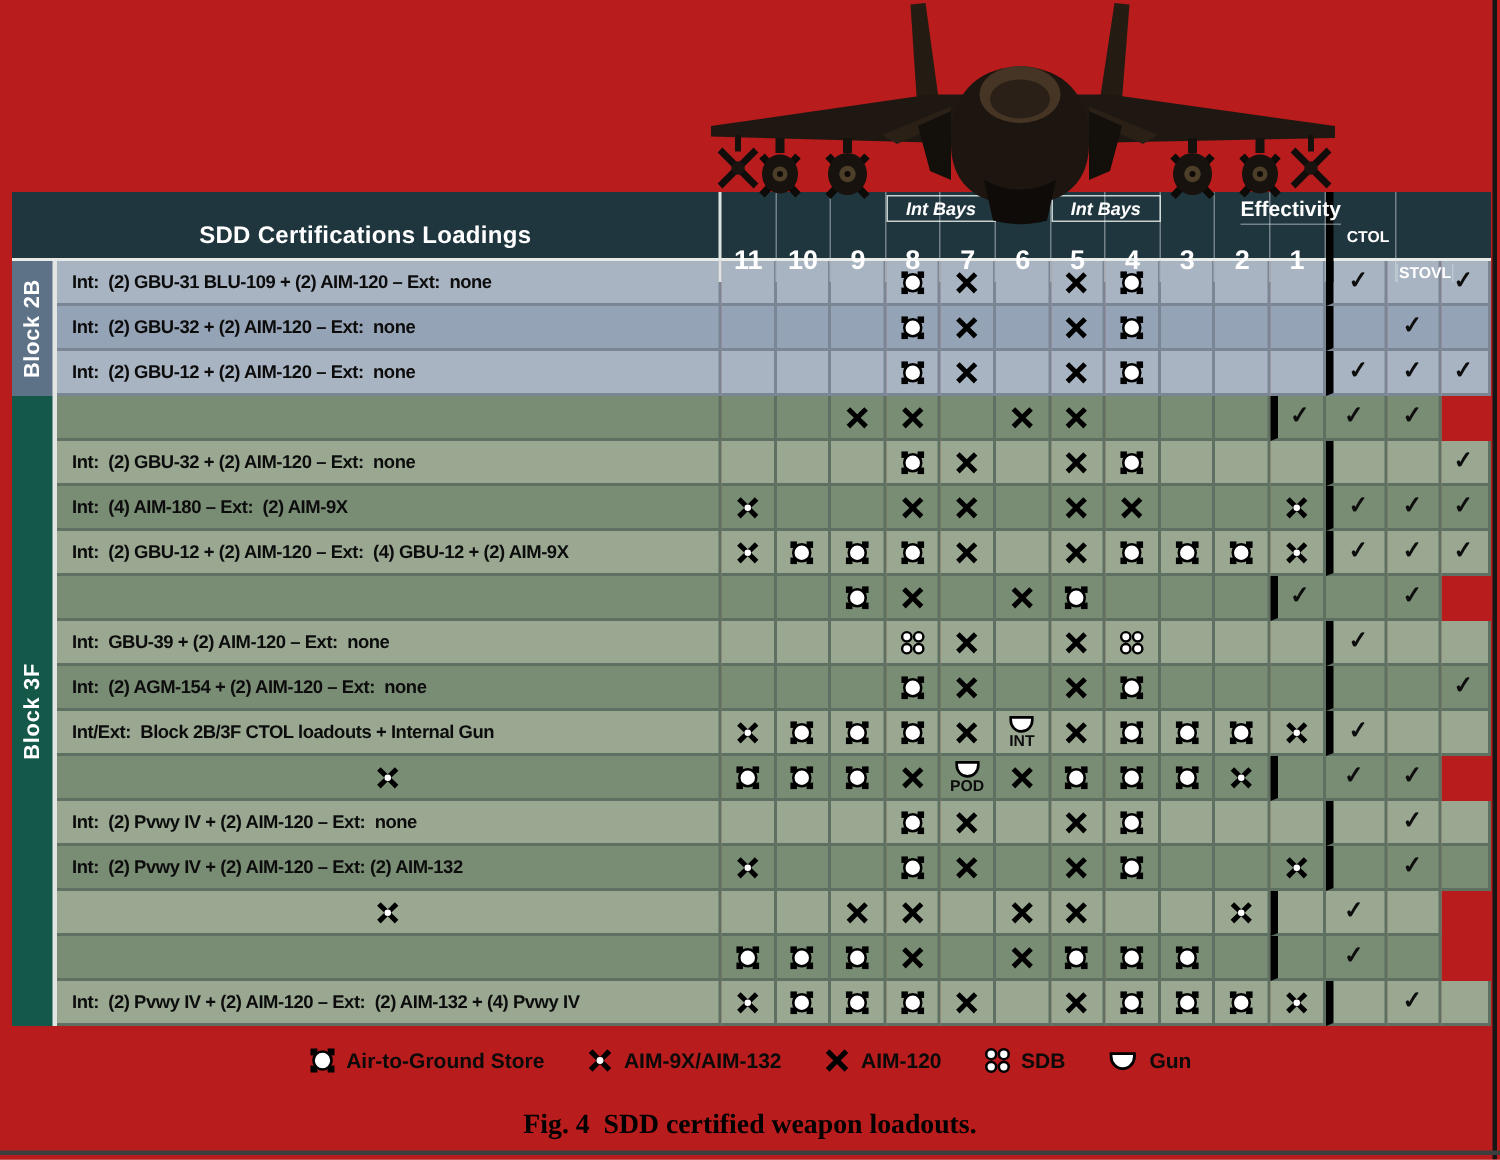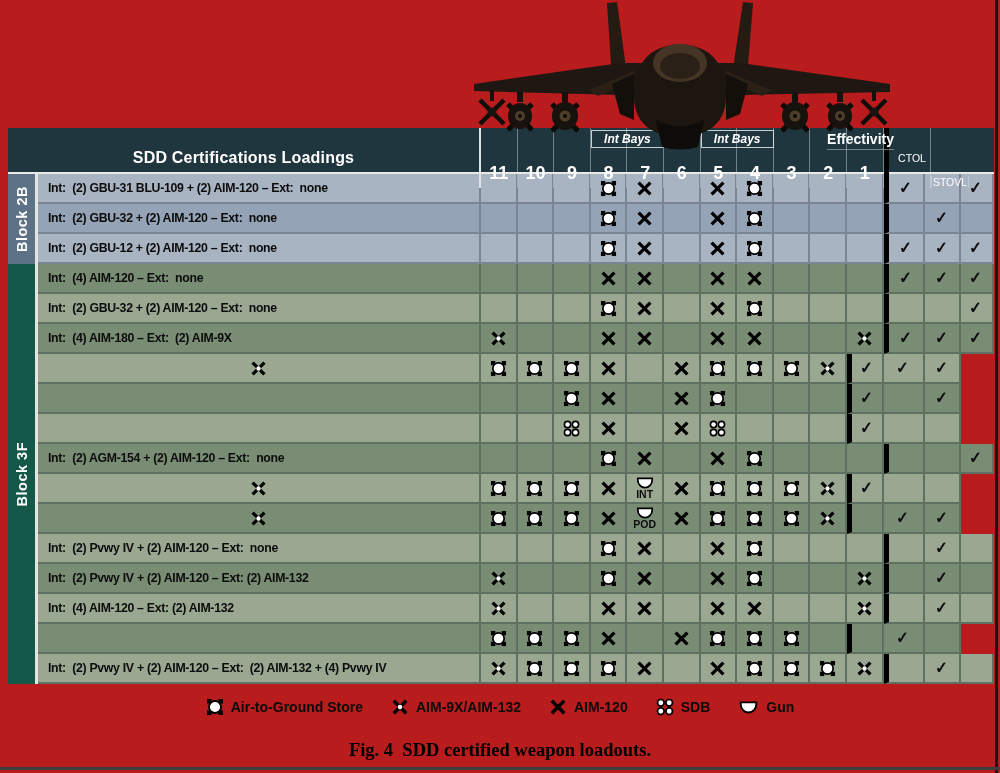--- a/index.html
+++ b/index.html
@@ -20,21 +20,21 @@
         font-size:18px;padding-bottom:4px;border-right:1px solid rgba(215,225,223,.45);}
   .intbays{position:absolute;top:2px;height:18px;display:flex;align-items:center;justify-content:center;
            color:#fff;font-style:italic;font-weight:bold;font-size:12px;
            border:1.5px solid rgba(228,235,232,.85);box-sizing:border-box;text-align:center;}
   .intbays.a{left:582.8px;width:73.2px;}
   .intbays.b{left:692.6px;width:73.2px;}
   .h-eff{border-left:5px solid #000;display:flex;flex-direction:row;box-sizing:border-box;justify-content:center;}
   .h-eff-title{height:21px;display:flex;align-items:center;justify-content:center;color:#fff;
                font-weight:bold;font-size:14px;border-bottom:1px solid rgba(215,225,223,.45);}
   .h-eff-cols{flex:1;display:flex;}
-  .h-eff-col{display:flex;align-items:center;justify-content:center;color:#fff;font-weight:normal;
+  .h-eff-col{display:flex;align-items:center;justify-content:center;color:#fff;font-weight:bold;
              font-size:10.5px;border-right:1px solid rgba(215,225,223,.45);}
   .h-eff-col:nth-child(1){width:36px;}
   .h-eff-col:nth-child(2){width:36px;border-left:1px solid rgba(215,225,223,.45);margin-top:48px;}
   .h-eff-col:nth-child(3){width:53px;border-left:1px solid rgba(215,225,223,.45);border-right:none;margin-left:32px;}
 
   .block{display:flex;}
   .sidebar{width:30px;display:flex;align-items:center;justify-content:center;border-right:3px solid #e2e5e2;box-sizing:border-box;}
   .block-2b .sidebar{background:#5e7287;}
   .block-3f .sidebar{background:#14584a;}
   .sidebar span{writing-mode:vertical-rl;transform:rotate(180deg);color:#fff;font-weight:bold;
@@ -335,21 +335,20 @@
               </div>
             </div>
           </div>
         </div>
         <div class="block block-3f">
           <div class="sidebar">
             <span>Block 3F</span>
           </div>
           <div class="rows">
             <div class="row">
-              <div class="c text-c">Int:  (4) AIM-120 – Ext:  none</div>
               <div class="c st-c"></div>
               <div class="c st-c"></div>
               <div class="c st-c"></div>
               <div class="c st-c">
                 <span>
                   <svg viewBox="0 0 18 18">
                     <path d="M1.5 4 L4 1.5 L9 6.6 L14 1.5 L16.5 4 L11.4 9 L16.5 14 L14 16.5 L9 11.4 L4 16.5 L1.5 14 L6.6 9 Z" fill="#000"></path>
                   </svg>
                 </span>
               </div>
@@ -498,20 +497,21 @@
                 <span class="check">✓</span>
               </div>
               <div class="c eff-c">
                 <span class="check">✓</span>
               </div>
               <div class="c eff-c">
                 <span class="check">✓</span>
               </div>
             </div>
             <div class="row">
+              <div class="c text-c">Int:  (2) GBU-12 + (2) AIM-120 – Ext:  (4) GBU-12 + (2) AIM-9X</div>
               <div class="c st-c">
                 <span>
                   <svg viewBox="0 0 18 18">
                     <path d="M1.5 4 L4 1.5 L9 6.6 L14 1.5 L16.5 4 L11.4 9 L16.5 14 L14 16.5 L9 11.4 L4 16.5 L1.5 14 L6.6 9 Z" fill="#000"></path>
                     <circle cx="9" cy="9" r="2.3" fill="#fff"></circle>
                   </svg>
                 </span>
               </div>
               <div class="c st-c">
                 <span>
@@ -674,20 +674,21 @@
               <div class="c st-c"></div>
               <div class="c eff-c first">
                 <span class="check">✓</span>
               </div>
               <div class="c eff-c"></div>
               <div class="c eff-c">
                 <span class="check">✓</span>
               </div>
             </div>
             <div class="row">
+              <div class="c text-c">Int:  GBU-39 + (2) AIM-120 – Ext:  none</div>
               <div class="c st-c"></div>
               <div class="c st-c"></div>
               <div class="c st-c"></div>
               <div class="c st-c">
                 <span>
                   <svg viewBox="0 0 18 18">
                     <g fill="#fff" stroke="#000" stroke-width="1.7">
                       <circle cx="4.8" cy="4.8" r="3.3"></circle>
                       <circle cx="13.2" cy="4.8" r="3.3"></circle>
                       <circle cx="4.8" cy="13.2" r="3.3"></circle>
@@ -781,20 +782,21 @@
               <div class="c st-c"></div>
               <div class="c st-c"></div>
               <div class="c st-c"></div>
               <div class="c eff-c first"></div>
               <div class="c eff-c"></div>
               <div class="c eff-c">
                 <span class="check">✓</span>
               </div>
             </div>
             <div class="row">
+              <div class="c text-c">Int/Ext:  Block 2B/3F CTOL loadouts + Internal Gun</div>
               <div class="c st-c">
                 <span>
                   <svg viewBox="0 0 18 18">
                     <path d="M1.5 4 L4 1.5 L9 6.6 L14 1.5 L16.5 4 L11.4 9 L16.5 14 L14 16.5 L9 11.4 L4 16.5 L1.5 14 L6.6 9 Z" fill="#000"></path>
                     <circle cx="9" cy="9" r="2.3" fill="#fff"></circle>
                   </svg>
                 </span>
               </div>
               <div class="c st-c">
                 <span>
@@ -1153,21 +1155,20 @@
                   </svg>
                 </span>
               </div>
               <div class="c eff-c first"></div>
               <div class="c eff-c">
                 <span class="check">✓</span>
               </div>
               <div class="c eff-c"></div>
             </div>
             <div class="row">
-              <div class="c text-c">Int:  (4) AIM-120 – Ext: (2) AIM-132</div>
               <div class="c st-c">
                 <span>
                   <svg viewBox="0 0 18 18">
                     <path d="M1.5 4 L4 1.5 L9 6.6 L14 1.5 L16.5 4 L11.4 9 L16.5 14 L14 16.5 L9 11.4 L4 16.5 L1.5 14 L6.6 9 Z" fill="#000"></path>
                     <circle cx="9" cy="9" r="2.3" fill="#fff"></circle>
                   </svg>
                 </span>
               </div>
               <div class="c st-c"></div>
               <div class="c st-c"></div>

